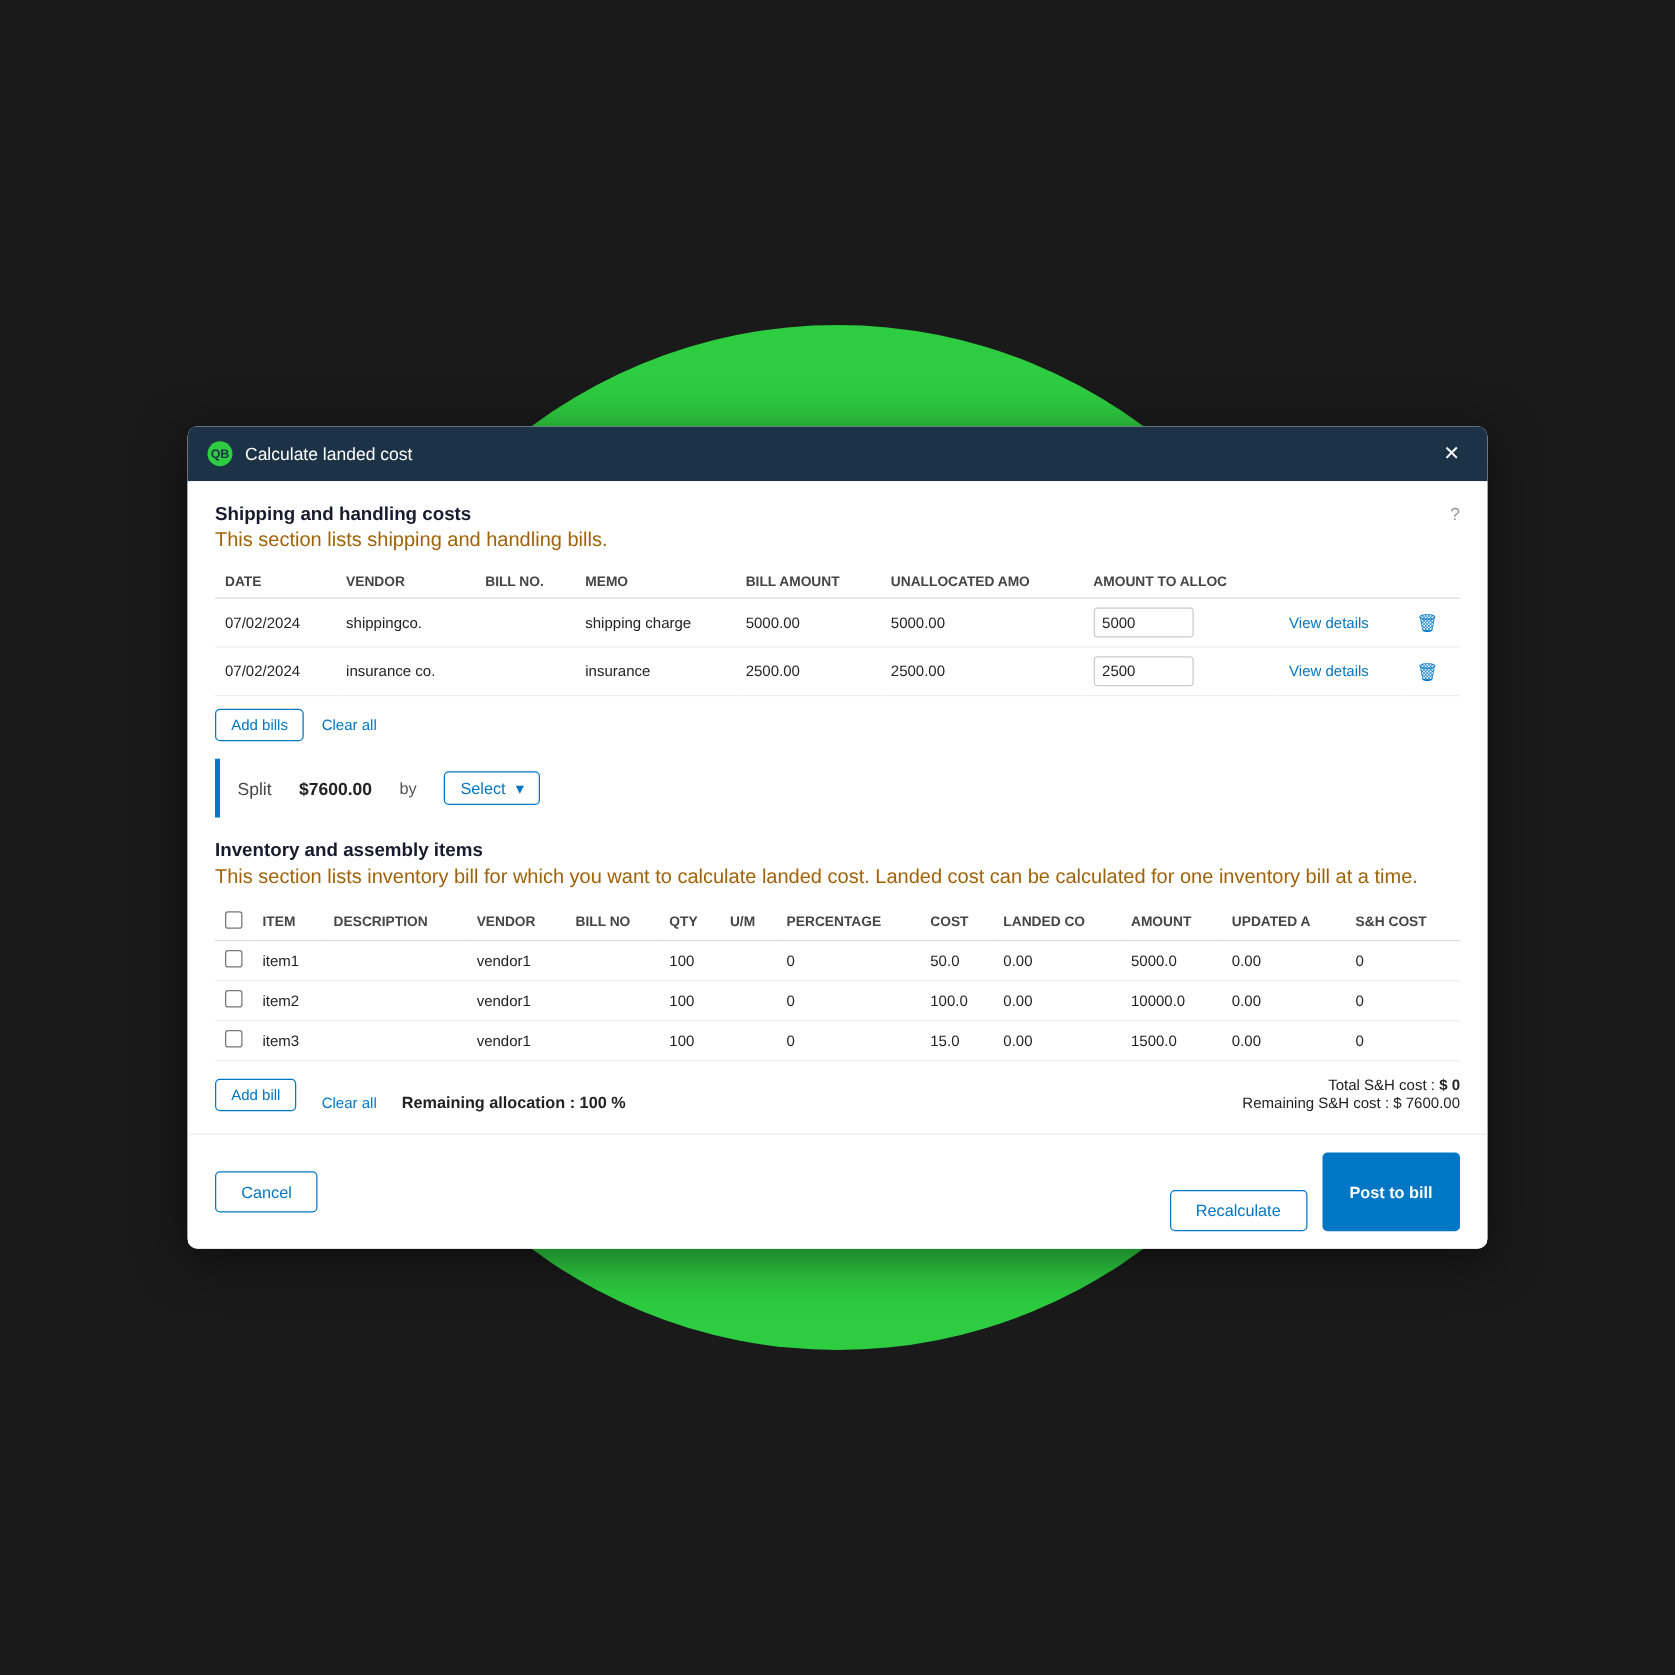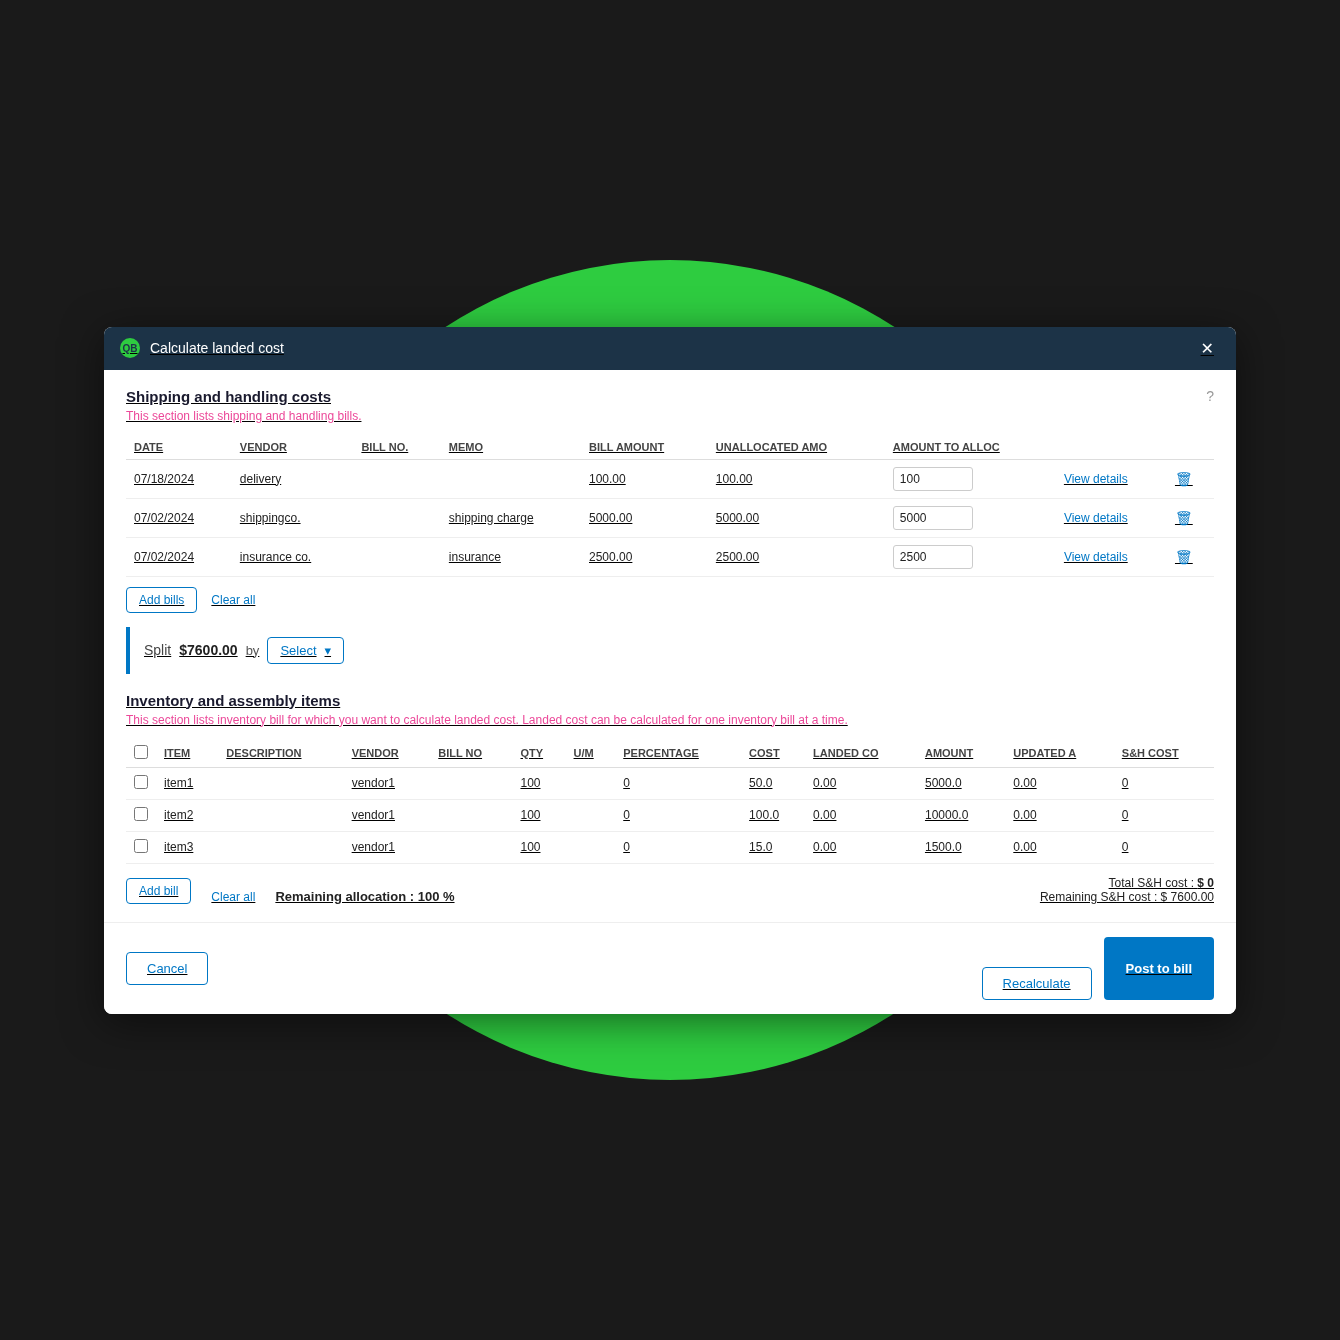--- a/index.html
+++ b/index.html
@@ -19,22 +19,21 @@
       background: #2ecc40;
       border-radius: 50%;
       top: 50%;
       left: 50%;
       transform: translate(-50%, -50%);
       z-index: 0;
     }
     .modal-wrapper {
       position: relative;
       z-index: 1;
-      width: 1132px;
-      text-decoration: underline;
+      width: 1040px;
     }
     .modal {
       background: #fff;
       border-radius: 8px;
       overflow: hidden;
       box-shadow: 0 8px 40px rgba(0,0,0,0.5);
     }
     .modal-header {
       background: #1c3347;
       color: #fff;
@@ -73,22 +72,22 @@
       padding: 18px 22px;
       background: #fff;
     }
     .section-title {
       font-size: 15px;
       font-weight: bold;
       color: #1a1a2e;
       margin-bottom: 4px;
     }
     .section-desc {
-      font-size: 12px;
-      color: #ec4899;
+      font-size: 16px;
+      color: #a16207;
       margin-bottom: 12px;
     }
     table {
       width: 100%;
       border-collapse: collapse;
       font-size: 12px;
     }
     th {
       text-align: left;
       padding: 6px 8px;
@@ -147,21 +146,21 @@
     .total-allocate {
       text-align: right;
       font-size: 13px;
       font-weight: bold;
       color: #222;
       margin-top: 8px;
     }
     .split-section {
       display: flex;
       align-items: center;
-      gap: 8px;
+      gap: 22px;
       margin: 14px 0 18px 0;
       padding: 10px 0;
       border-left: 4px solid #0077c5;
       padding-left: 14px;
     }
     .split-label {
       font-size: 14px;
       color: #444;
       font-weight: normal;
     }
@@ -299,37 +298,20 @@
               <th>BILL NO.</th>
               <th>MEMO</th>
               <th>BILL AMOUNT</th>
               <th>UNALLOCATED AMO</th>
               <th>AMOUNT TO ALLOC</th>
               <th></th>
               <th></th>
             </tr>
           </thead>
           <tbody id="shipping-tbody">
-          <tr>
-      <td>07/18/2024</td>
-      <td>delivery</td>
-      <td></td>
-      <td></td>
-      <td>100.00</td>
-      <td>100.00</td>
-      <td>
-        <input class="amount-input" type="text" value="100" style="">
-      </td>
-      <td>
-        <a class="view-details-link">View details</a>
-      </td>
-      <td>
-        <span class="trash-icon">🗑</span>
-      </td>
-    </tr>
               <tr>
       <td>07/02/2024</td>
       <td>shippingco.</td>
       <td></td>
       <td>shipping charge</td>
       <td>5000.00</td>
       <td>5000.00</td>
       <td>
         <input class="amount-input" type="text" value="5000" style="">
       </td>

